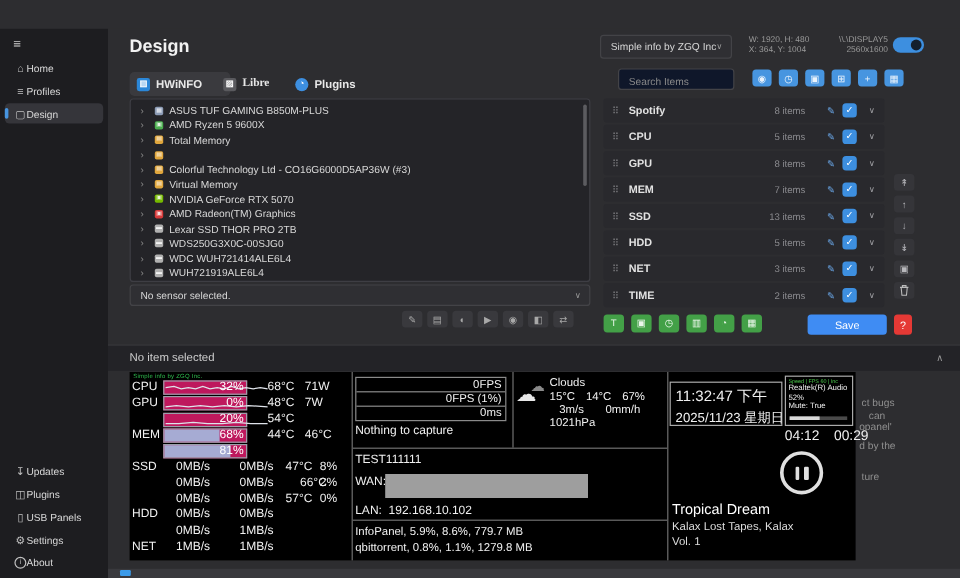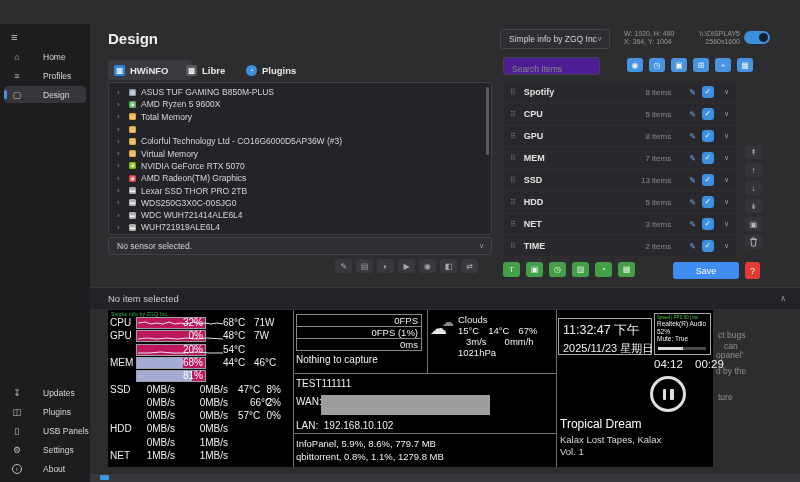--- a/index.html
+++ b/index.html
@@ -11,21 +11,21 @@
   .appicon{width:12px;height:12px;border-radius:3px;margin-left:9px;background:linear-gradient(135deg,#6db5f2,#2a6cc8);}
   .apptitle{font-size:9px;color:#cfcfcf;margin-left:8px;}
   
   .sidebar{position:absolute;left:0;top:24px;width:90px;height:458px;background:#1d1d20;z-index:20;}
   .hamburger{position:absolute;left:11px;top:7px;font-size:11px;color:#d0d0d0;cursor:default;}
   .side-item{position:relative;height:17px;display:flex;align-items:center;margin:2px 4px 0 4px;border-radius:4px;color:#d8d8d8;}
   .side-item.active{background:#35353a;}
   .accent-bar{position:absolute;left:0;top:4px;width:3px;height:9px;border-radius:2px;background:#4795e0;}
   .side-ico{width:10px;margin-left:8px;font-size:9px;color:#c0c0c0;text-align:center;flex:0 0 auto;}
   .side-ico.circ{width:8px;height:8px;border:1px solid #c0c0c0;border-radius:50%;font-size:6px;line-height:8px;margin-left:8px;}
-  .side-lab{font-size:8.5px;margin-left:21px;white-space:nowrap;}
+  .side-lab{font-size:8.5px;margin-left:0;white-space:nowrap;}
   #side-top{position:absolute;left:0;top:22px;width:90px;}
   #side-bottom{position:absolute;left:0;top:358px;width:90px;}
   
   .main{position:absolute;left:90px;top:24px;width:710px;height:458px;background:#2d2d30;}
   .page-title{position:absolute;left:18px;top:6px;font-size:15px;font-weight:bold;color:#f2f2f2;}
   
   .select{background:#2f2f33;border:1px solid #434347;border-radius:3px;color:#d5d5d5;font-size:8.5px;display:flex;align-items:center;}
   .profile-select{left:410px;top:5px;width:108px;height:18px;}
   .select .sel-txt{margin-left:8px;flex:1;white-space:nowrap;overflow:hidden;}
   .select .chev{margin-right:7px;color:#9a9a9a;font-size:7px;}
@@ -45,21 +45,21 @@
   .trow{display:flex;align-items:center;height:12.3px;margin-left:8px;white-space:nowrap;}
   .trow .tchev{color:#8a8a8a;font-size:8px;width:8px;}
   .t-ico{width:7px;height:7px;border-radius:1.5px;margin:0 5px 0 4px;font-size:5px;line-height:7px;text-align:center;color:rgba(255,255,255,.85);}
   .trow .tlab{font-size:8.5px;color:#d8d8d8;}
   .tscroll{position:absolute;right:2px;top:4px;width:3px;height:68px;border-radius:2px;background:#5c5c60;}
   .sensor-select{left:18px;top:213px;width:382px;height:16px;}
   
   .toolrow{position:absolute;left:245px;top:235px;display:flex;gap:4px;}
   .toolbtn{width:17px;height:14px;background:#39393d;border-radius:3px;color:#a8a8a8;font-size:8px;display:flex;align-items:center;justify-content:center;}
   
-  .search{position:absolute;left:413px;top:33px;width:95px;height:16px;background:#4c1d95;border:1px solid #434347;border-radius:3px;}
+  .search{position:absolute;left:425px;top:33px;width:95px;height:16px;background:#0f172a;border:1px solid #434347;border-radius:3px;}
   .search input{width:100%;height:100%;background:transparent;border:none;outline:none;color:#d5d5d5;font-size:8.5px;padding:0 0 0 8px;font-family:"Liberation Sans",sans-serif;box-sizing:border-box;}
   .search input::placeholder{color:#8a8a8a;}
   .bluerow{position:absolute;left:537px;top:34px;display:flex;gap:6px;}
   .bluebtn{width:16px;height:14px;background:#4795e0;border-radius:3px;color:#eaf3fc;font-size:8px;display:flex;align-items:center;justify-content:center;}
   #groups{position:absolute;left:413px;top:58px;width:234px;}
   .grow{height:20px;margin-bottom:2px;background:#29292d;border-radius:2px;display:flex;align-items:center;}
   .gdrag{color:#7a7a7e;font-size:8px;margin-left:7px;}
   .gname{font-size:9px;color:#e2e2e2;margin-left:8px;font-weight:bold;}
   .gcount{margin-left:auto;font-size:8px;color:#8a8a8e;}
   .gedit{color:#6aa7e8;font-size:8px;margin:0 6px 0 18px;}
@@ -184,21 +184,21 @@
       <div>2560x1600</div>
     </div>
     <div class="abs toggle">
       <div class="knob"></div>
     </div>
 
     <div class="tab active" style="left:18px;width:84px;">
       <span class="chip c-blue">▥</span>
       <span>HWiNFO</span>
     </div>
-    <div class="tab" style="left:90px;width:56px;">
+    <div class="tab" style="left:90px;width:56px;font-family:Liberation Serif, serif;">
       <span class="chip c-gray">▨</span>
       <span>Libre</span>
     </div>
     <div class="tab" style="left:150px;width:66px;">
       <span class="chip c-round">◔</span>
       <span>Plugins</span>
     </div>
 
     <div class="tree">
       <div id="tree-rows" style="padding-top:3px;">

